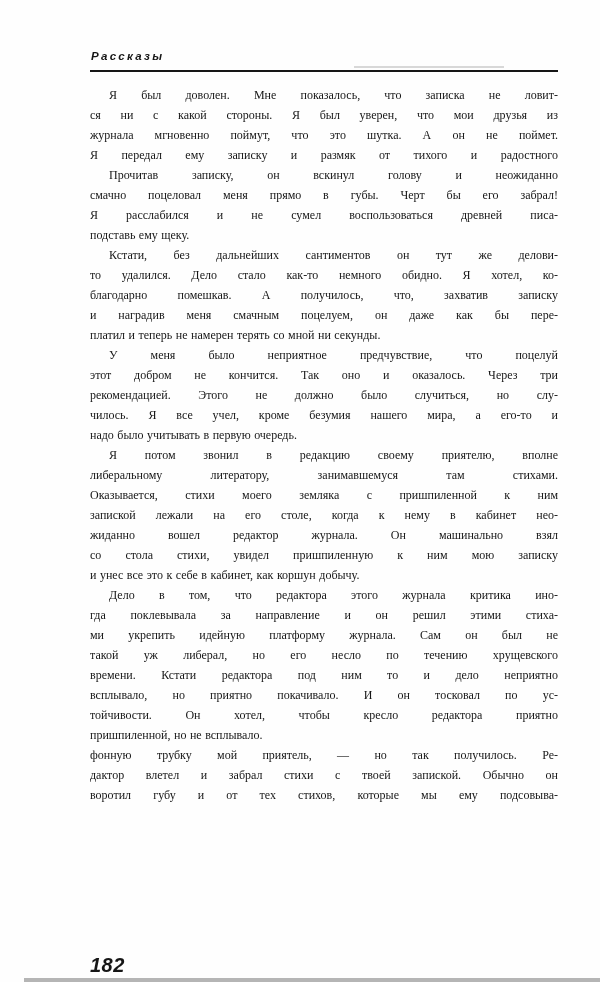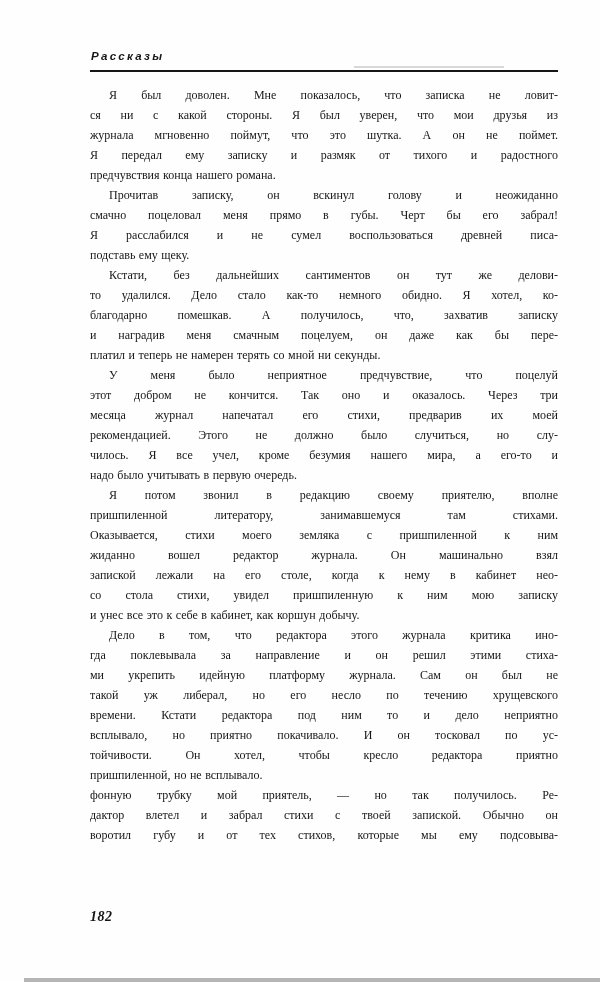--- a/index.html
+++ b/index.html
@@ -64,25 +64,25 @@
     text-align: justify;
     text-align-last: justify;
     word-spacing: 0.5px;
     min-height: 20px;
   }
   .line.first { text-indent: 19px; }
   .line.lastline { text-align-last: left; }
   .pagenum {
     position: absolute;
     left: 66px;
-    top: 909px;
-    font-family: Liberation Serif, serif;
+    top: 954px;
+    font-family: Liberation Sans, sans-serif;
     font-style: italic;
     font-weight: 600;
-    font-size: 14px;
+    font-size: 20px;
     letter-spacing: 0.5px;
     color: var(--ink);
   }
   .bottom-strip {
     position: absolute;
     left: 0;
     bottom: 0;
     width: 600px;
     height: 4px;
     background: var(--strip);
@@ -95,49 +95,47 @@
   <div class="running-head">Рассказы</div>
   <div class="head-rule-smudge"></div>
   <div class="head-rule"></div>
 
   <div class="body-text">
       <div class="para">
         <div class="line first">Я был доволен. Мне показалось, что записка не ловит-</div>
         <div class="line">ся ни с какой стороны. Я был уверен, что мои друзья из</div>
         <div class="line">журнала мгновенно поймут, что это шутка. А он не поймет.</div>
         <div class="line">Я передал ему записку и размяк от тихого и радостного</div>
-        <div class="line lastline">предчувствия конца нашего романа.</div>
       </div>
       <div class="para">
         <div class="line first">Прочитав записку, он вскинул голову и неожиданно</div>
         <div class="line">смачно поцеловал меня прямо в губы. Черт бы его забрал!</div>
         <div class="line">Я расслабился и не сумел воспользоваться древней писа-</div>
         <div class="line lastline">подставь ему щеку.</div>
       </div>
       <div class="para">
         <div class="line first">Кстати, без дальнейших сантиментов он тут же делови-</div>
         <div class="line">то удалился. Дело стало как-то немного обидно. Я хотел, ко-</div>
         <div class="line">благодарно помешкав. А получилось, что, захватив записку</div>
         <div class="line">и наградив меня смачным поцелуем, он даже как бы пере-</div>
         <div class="line lastline">платил и теперь не намерен терять со мной ни секунды.</div>
       </div>
       <div class="para">
         <div class="line first">У меня было неприятное предчувствие, что поцелуй</div>
         <div class="line">этот добром не кончится. Так оно и оказалось. Через три</div>
-        <div class="line">месяца журнал напечатал его стихи, предварив их моей</div>
         <div class="line">рекомендацией. Этого не должно было случиться, но слу-</div>
         <div class="line">чилось. Я все учел, кроме безумия нашего мира, а его-то и</div>
         <div class="line lastline">надо было учитывать в первую очередь.</div>
       </div>
       <div class="para">
         <div class="line first">Я потом звонил в редакцию своему приятелю, вполне</div>
-        <div class="line">пришпиленной литератору, занимавшемуся там стихами.</div>
+        <div class="line">либеральному литератору, занимавшемуся там стихами.</div>
         <div class="line">Оказывается, стихи моего земляка с пришпиленной к ним</div>
+        <div class="line">запиской лежали на его столе, когда к нему в кабинет нео-</div>
         <div class="line">жиданно вошел редактор журнала. Он машинально взял</div>
-        <div class="line">запиской лежали на его столе, когда к нему в кабинет нео-</div>
         <div class="line">со стола стихи, увидел пришпиленную к ним мою записку</div>
         <div class="line lastline">и унес все это к себе в кабинет, как коршун добычу.</div>
       </div>
       <div class="para">
         <div class="line first">Дело в том, что редактора этого журнала критика ино-</div>
         <div class="line">гда поклевывала за направление и он решил этими стиха-</div>
         <div class="line">ми укрепить идейную платформу журнала. Сам он был не</div>
         <div class="line">такой уж либерал, но его несло по течению хрущевского</div>
         <div class="line">времени. Кстати редактора под ним то и дело неприятно</div>
         <div class="line">всплывало, но приятно покачивало. И он тосковал по ус-</div>

